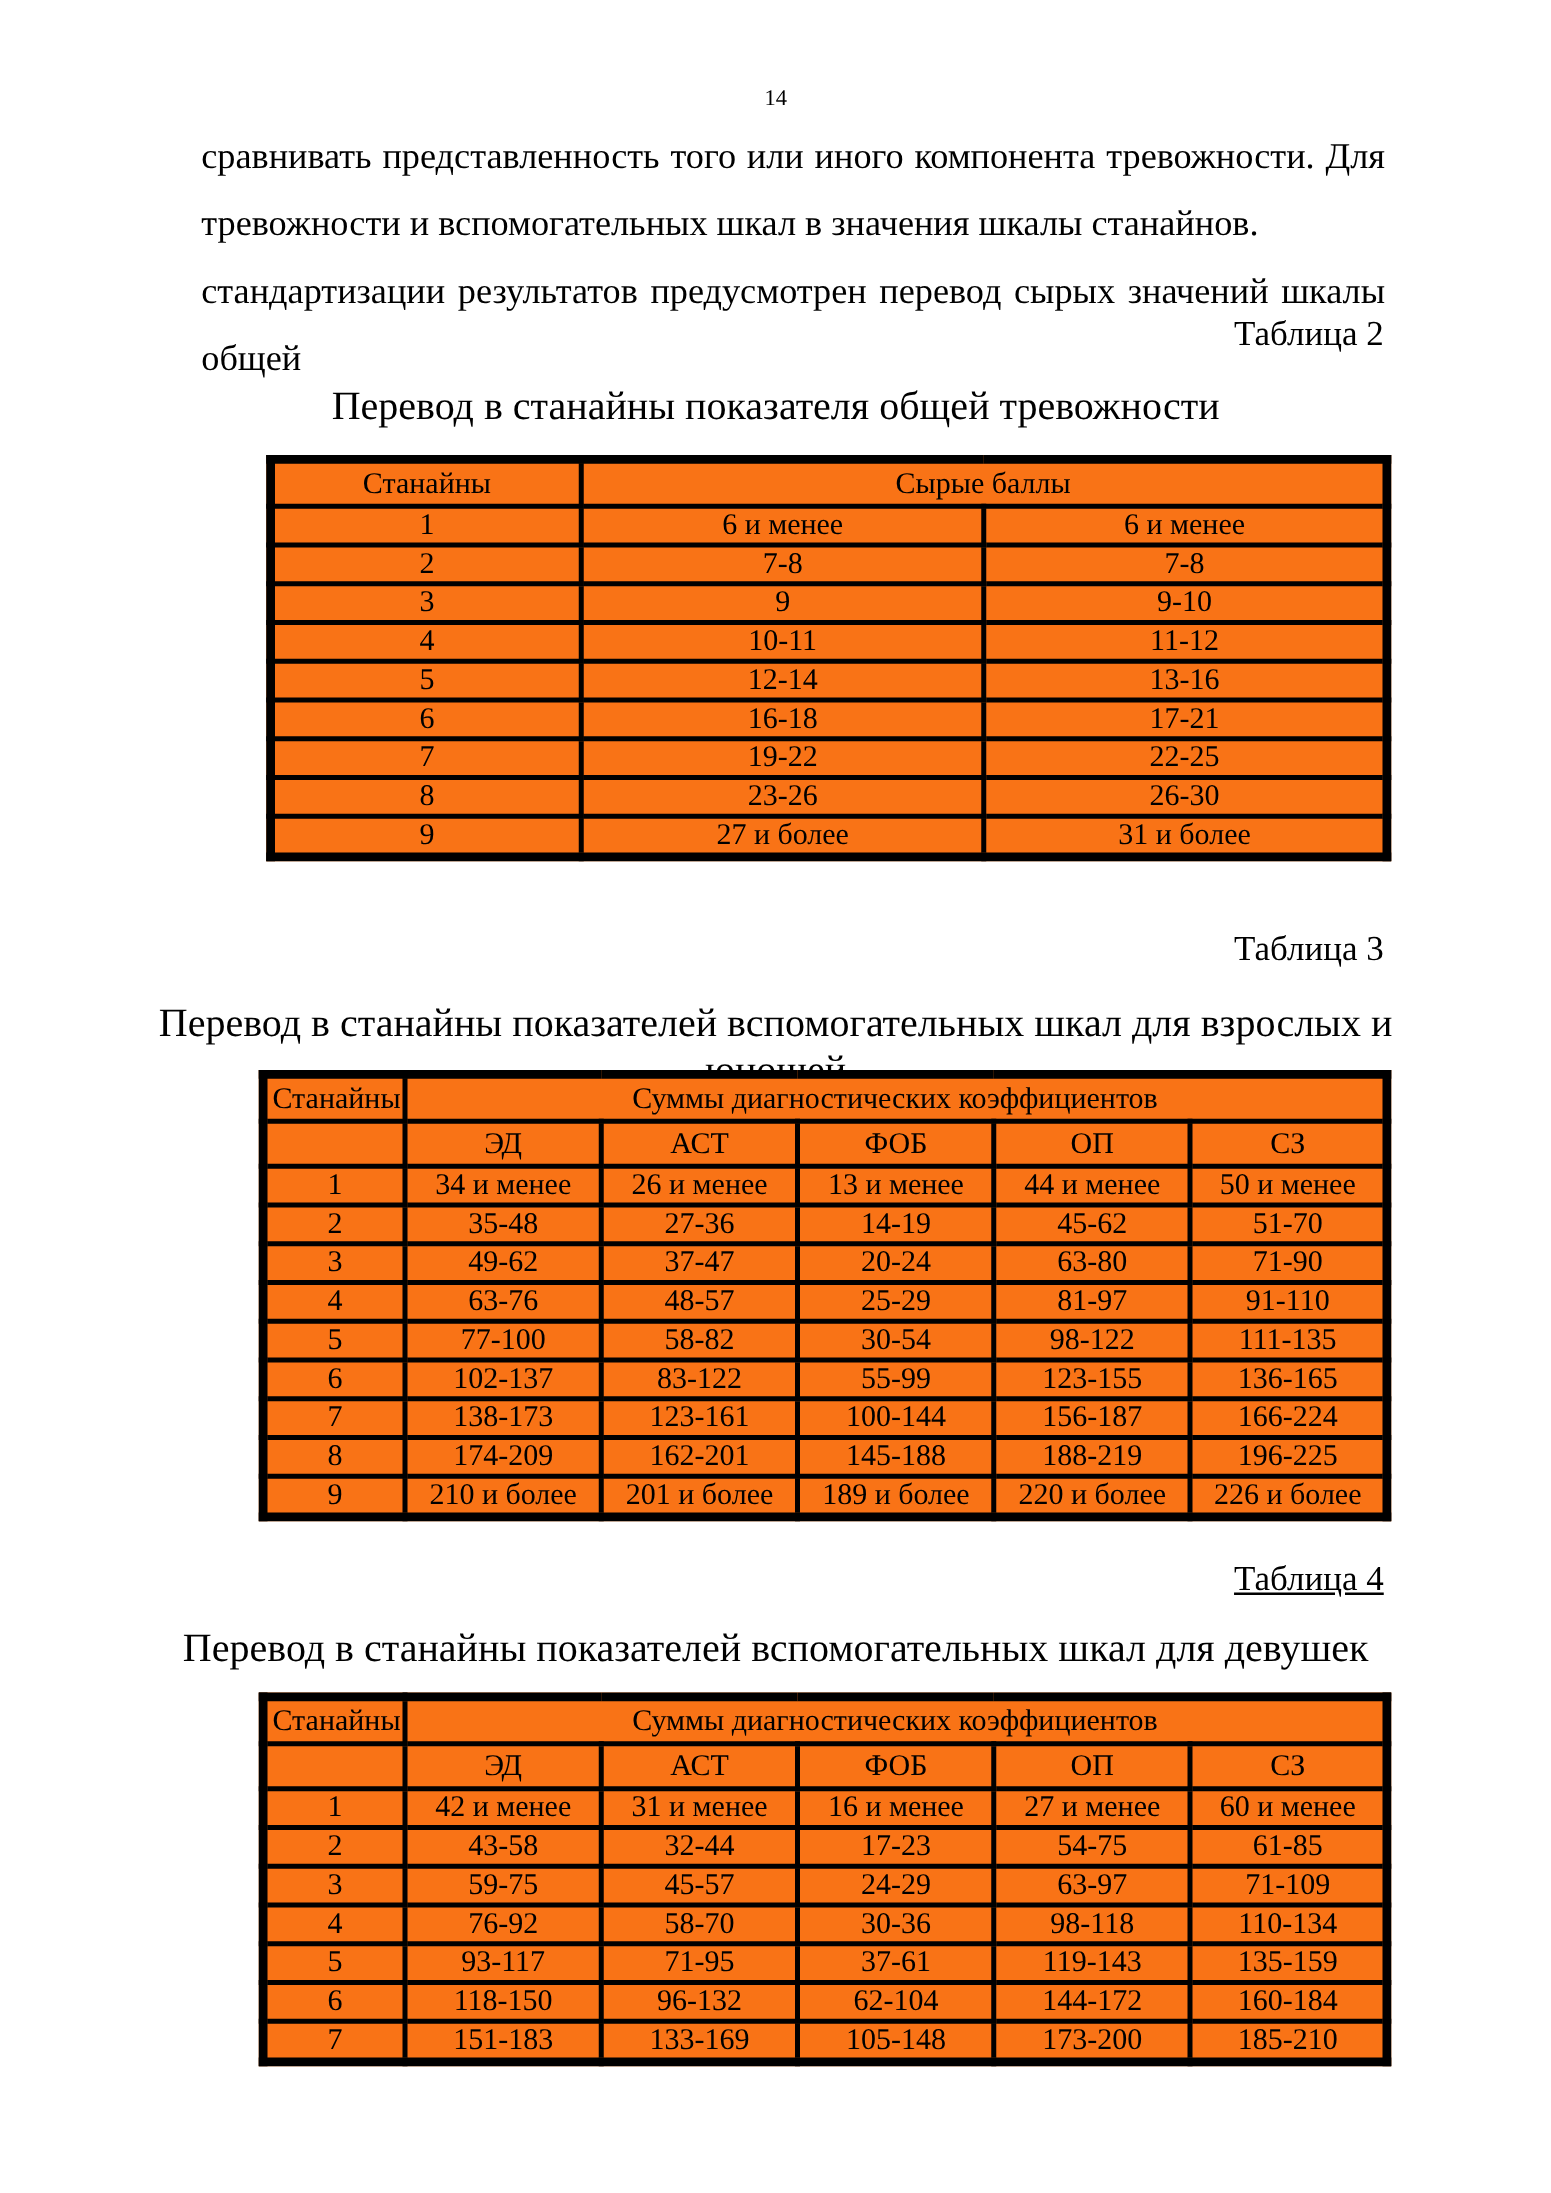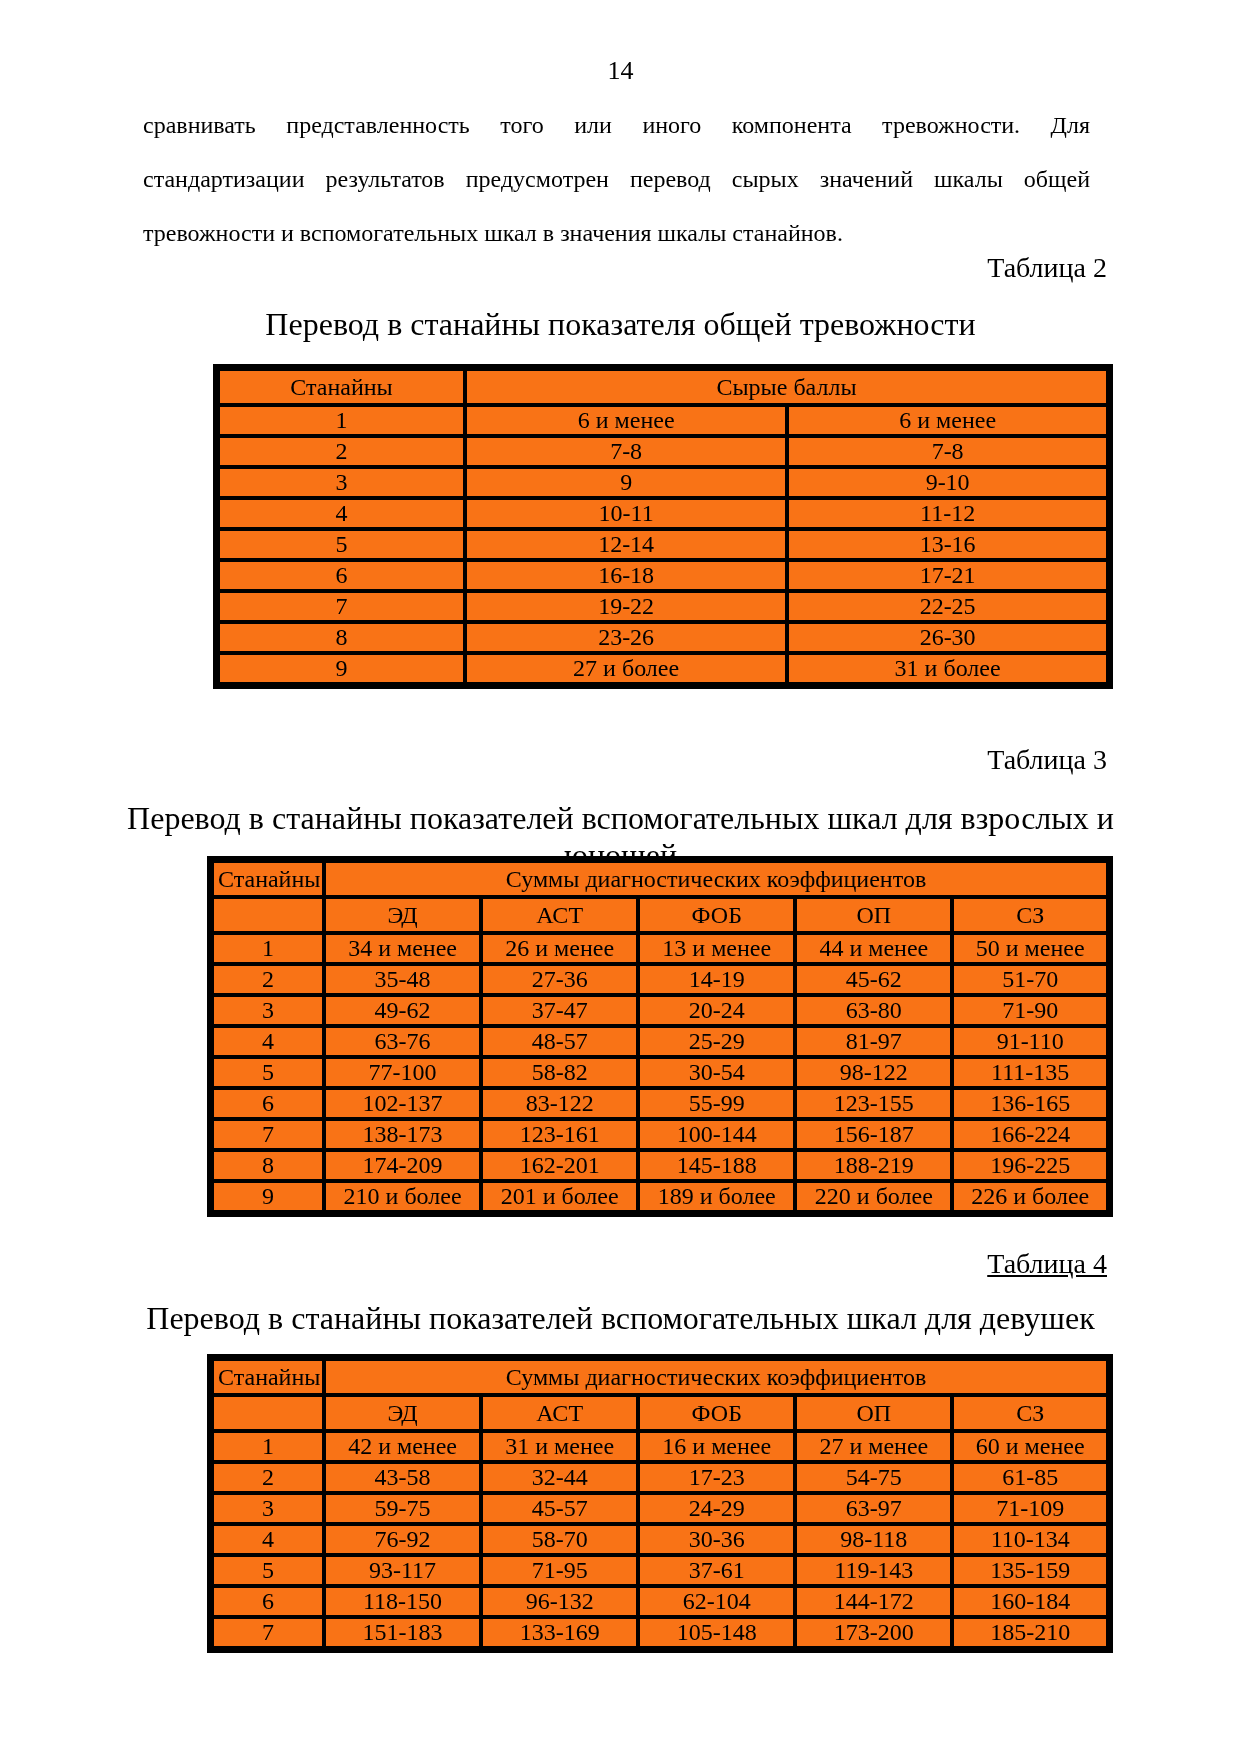--- a/index.html
+++ b/index.html
@@ -7,28 +7,28 @@
     position: relative;
     width: 1241px;
     height: 1754px;
     background: #ffffff;
     color: #000000;
     font-family: "Liberation Serif", "DejaVu Serif", serif;
     overflow: hidden;
   }
   .pagenum {
     position: absolute;
-    top: 56px; left: 0; width: 100%;
+    top: 68px; left: 0; width: 100%;
     text-align: center;
-    font-size: 26px;
+    font-size: 18px;
   }
   .para {
     position: absolute;
-    top: 98px; left: 143px; width: 947px;
-    font-size: 24px;
+    top: 98px; left: 161px; width: 947px;
+    font-size: 29px;
     line-height: 54px;
   }
   .para-line { width: 100%; }
   .just { text-align: justify; text-align-last: justify; }
   .tlabel {
     position: absolute;
     right: 134px;
     font-size: 28px;
     text-align: left;
   }
@@ -73,22 +73,22 @@
 </style>
 </head>
 <body>
 
 <div class="page">
 
   <div class="pagenum">14</div>
 
   <div class="para">
     <div class="para-line just">сравнивать представленность того или иного компонента тревожности. Для</div>
+    <div class="para-line">тревожности и вспомогательных шкал в значения шкалы станайнов.</div>
     <div class="para-line just">стандартизации результатов предусмотрен перевод сырых значений шкалы общей</div>
-    <div class="para-line">тревожности и вспомогательных шкал в значения шкалы станайнов.</div>
   </div>
 
   <div class="tlabel" id="label-t2">Таблица 2</div>
   <div class="ttitle" id="title-t2">Перевод в станайны показателя общей тревожности</div>
   <table class="doc-table" id="table-2">
       <thead>
         <tr>
           <th class="col1">Станайны</th>
           <th colspan="2">Сырые баллы</th>
         </tr>

